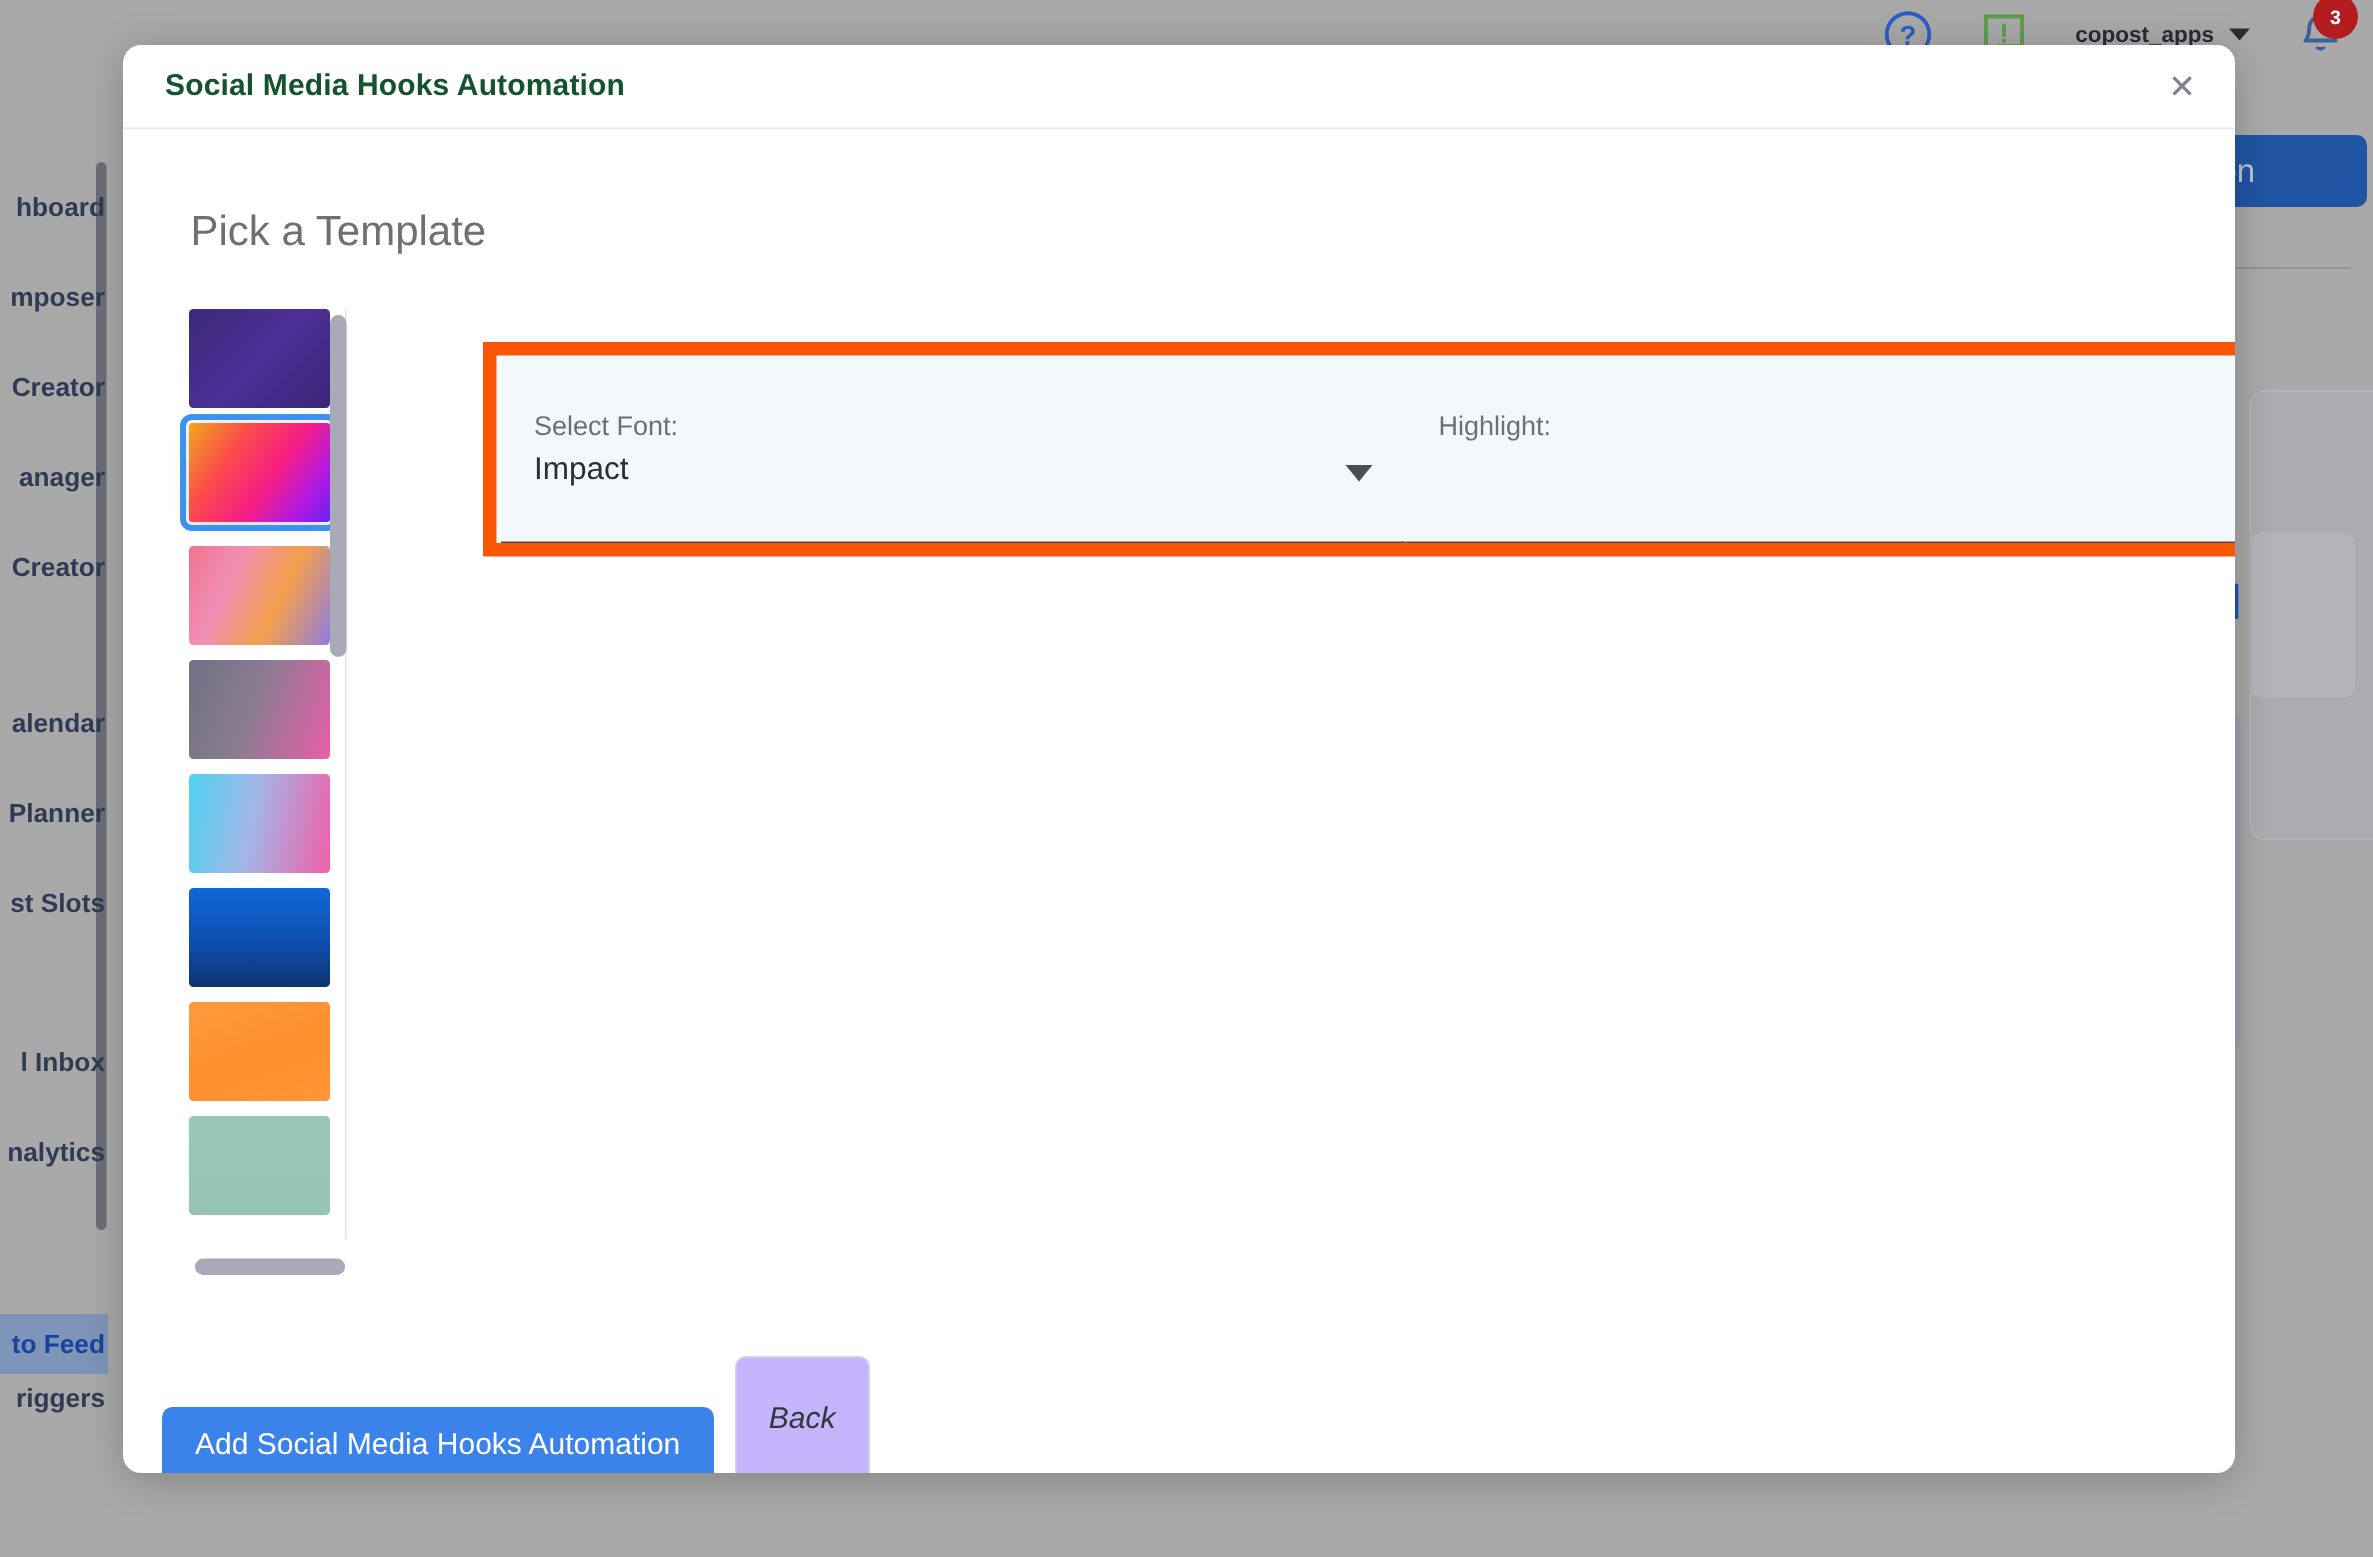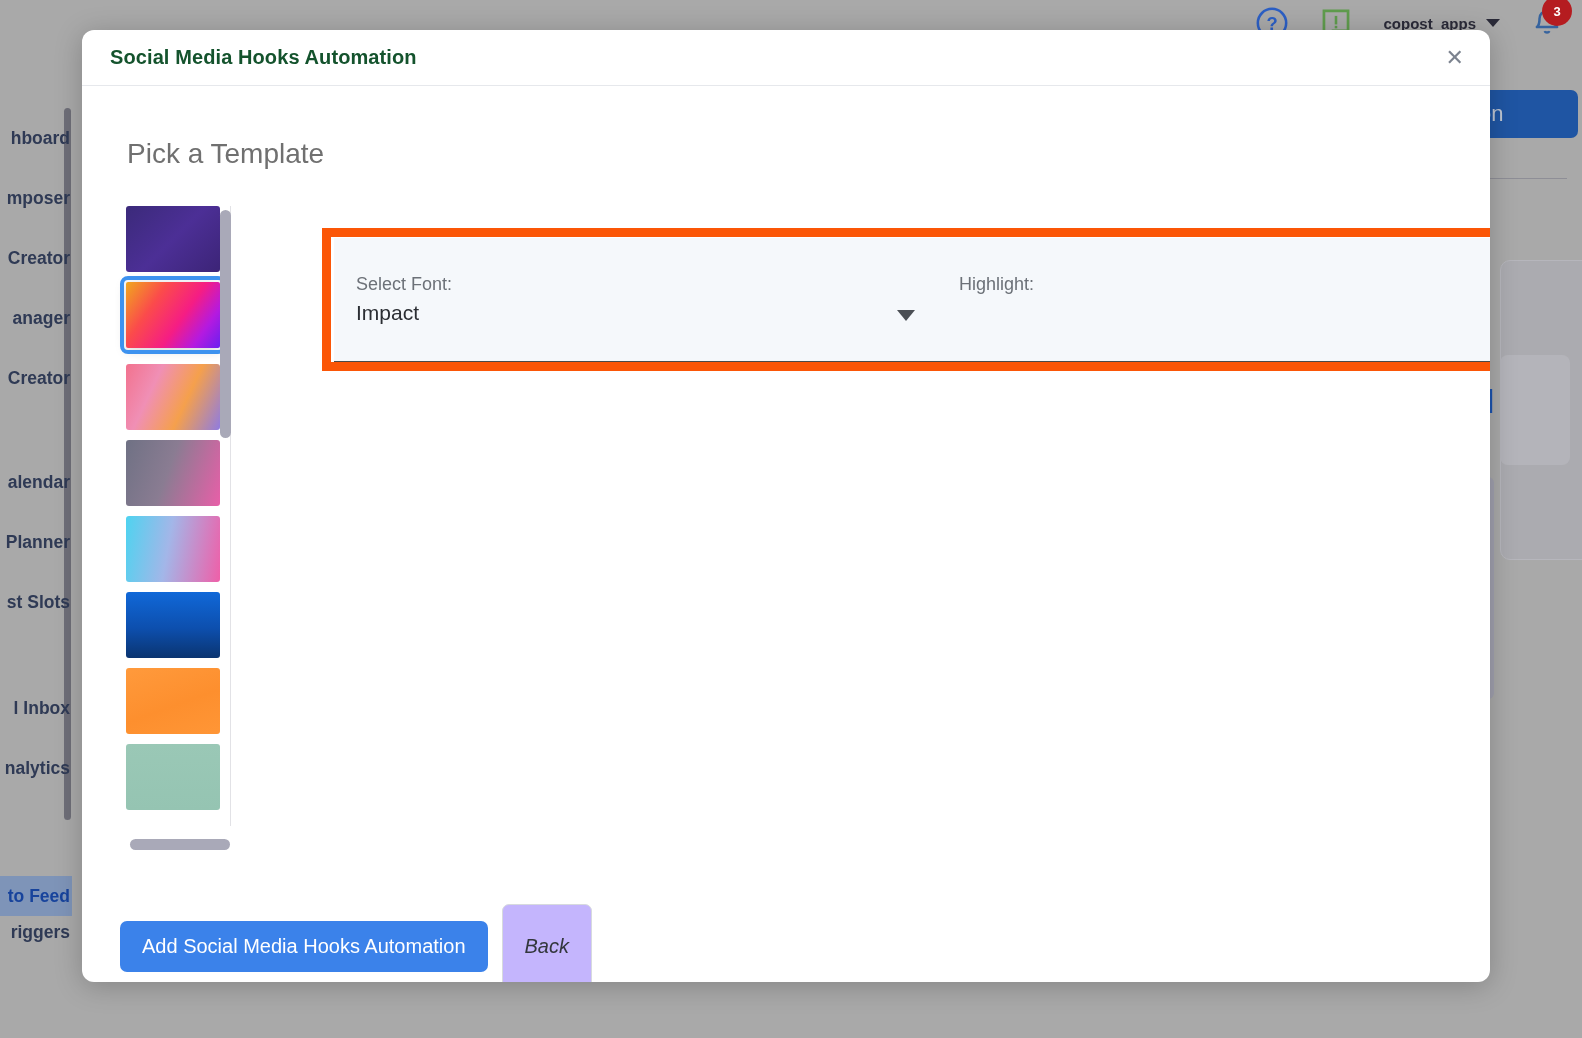--- a/index.html
+++ b/index.html
@@ -332,23 +332,22 @@
     white-space: nowrap;
     text-shadow: 1px 1px 0 rgba(0,0,0,.04);
   }
 
   
   .footer {
     position: absolute;
     top: 818px;
     left: 26px;
     display: flex;
-    align-items: center;
+    align-items: flex-end;
     gap: 14px;
-    margin-left: 12px;
   }
   .btn-primary {
     background: #3b82ea;
     color: #fff;
     border: none;
     border-radius: 7px;
     font-size: 20px;
     font-weight: 500;
     padding: 14px 22px;
     cursor: pointer;

